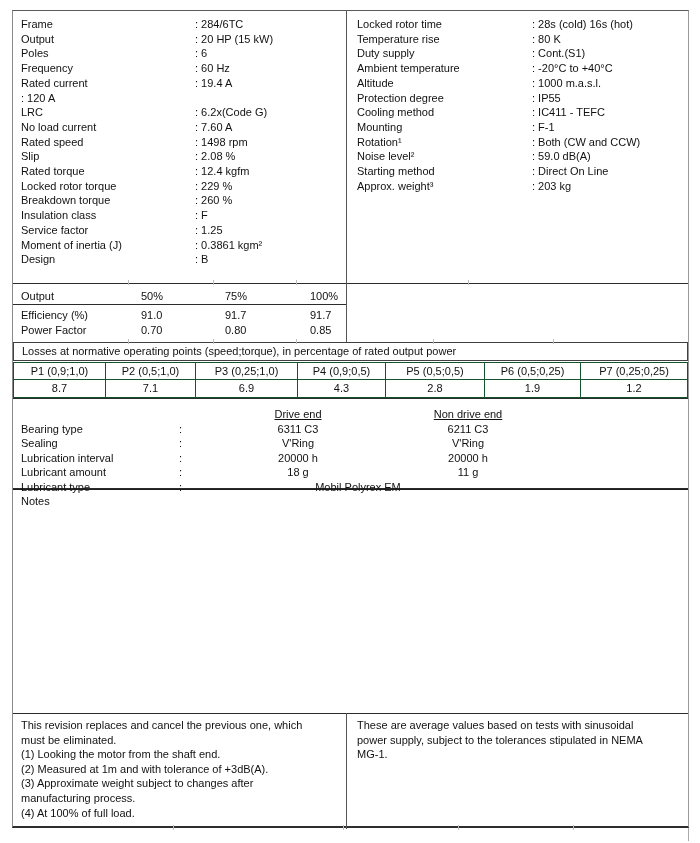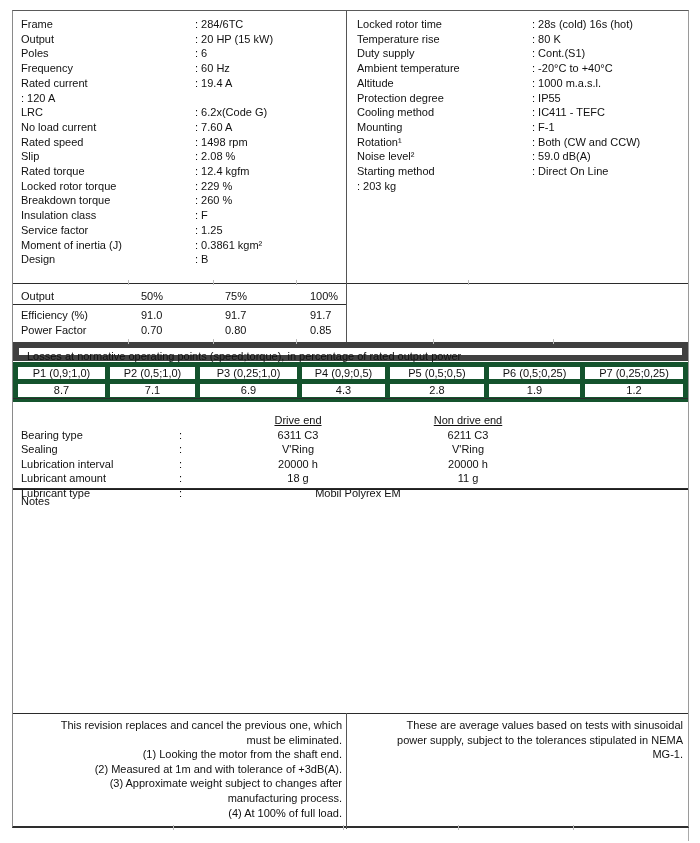--- a/index.html
+++ b/index.html
@@ -40,41 +40,41 @@
   .eff-row { display:grid; grid-template-columns:120px 84px 85px 1fr; padding-left:8px; line-height:15px; }
   .eff-head { padding-top:5px; height:21px; border-bottom:1px solid #2b2b2b; }
   .eff-body1 { padding-top:3px; }
   .eff-right { position:absolute; left:334px; top:0; right:0; height:100%; padding:5px 0 0 10px; }
   .fnd-title { line-height:17px; margin-bottom:2px; }
   .fnd-row { display:flex; line-height:15px; }
   .fnd-row .lbl { width:175px; flex:none; }
 
   
   .sec-losses { top:331px; height:56px; }
-  .loss-title { border:6px solid #404040; height:19px; line-height:17px; padding-left:8px; background:#fff; }
+  .loss-title { border:1px solid #404040; height:19px; line-height:17px; padding-left:8px; background:#fff; }
   .loss-table { width:100%; border-collapse:collapse; table-layout:fixed; margin-top:0.5px; }
-  .loss-table td { border:5px solid #14532d; text-align:center; height:17.5px; font-size:11px; padding:0; }
+  .loss-table td { border:1px solid #14532d; text-align:center; height:17.5px; font-size:11px; padding:0; }
 
   
   .sec-bearings { top:387px; height:91px; border:1px solid #2b2b2b; border-left:none; border-right:none; }
   .b-row { position:relative; height:14.6px; line-height:14.6px; white-space:nowrap; }
-  .b-head { margin-top:14px; }
+  .b-head { margin-top:8px; }
   .b-lbl { position:absolute; left:8px; }
   .b-colon { position:absolute; left:166px; }
   .b-de  { position:absolute; left:195px; width:180px; text-align:center; }
   .b-nde { position:absolute; left:365px; width:180px; text-align:center; }
   .b-span { position:absolute; left:180px; width:330px; text-align:center; }
   .b-underline { text-decoration:underline; }
 
   
   .sec-notes { top:478px; height:224px; border-top:1.5px solid #1e1e1e; padding:5px 0 0 8px; }
 
   
   .sec-footer { top:702px; height:116px; border-top:1px solid #2b2b2b; }
-  .foot-col { position:absolute; top:0; height:100%; padding:4px 4px 0 8px; line-height:14.6px;text-align:right; }
+  .foot-col { position:absolute; top:0; height:100%; padding:4px 4px 0 8px; line-height:14.6px; }
   .foot-l { left:0; width:333px; }
   .foot-r { left:334px; width:340px; padding-left:10px; }
 
   
   .tick { position:absolute; width:1px; height:5px; background:#bdbdbd; }
   .edge-sliver { position:absolute; left:688px; top:828px; width:1px; height:13px; background:#aaa; }
 </style>
 </head>
 <body>
 
@@ -189,20 +189,21 @@
         </div>
       <div class="spec-row">
           <span class="lbl">Noise level²</span>
           <span class="val">: 59.0 dB(A)</span>
         </div>
       <div class="spec-row">
           <span class="lbl">Starting method</span>
           <span class="val">: Direct On Line</span>
         </div>
       <div class="spec-row">
+          <span class="lbl">Approx. weight³</span>
           <span class="val">: 203 kg</span>
         </div>
     </div>
   </section>
 
   <section class="sec-eff">
     <div class="eff-left">
       <div class="eff-row eff-head">
         <span>Output</span>
         <span>50%</span>

